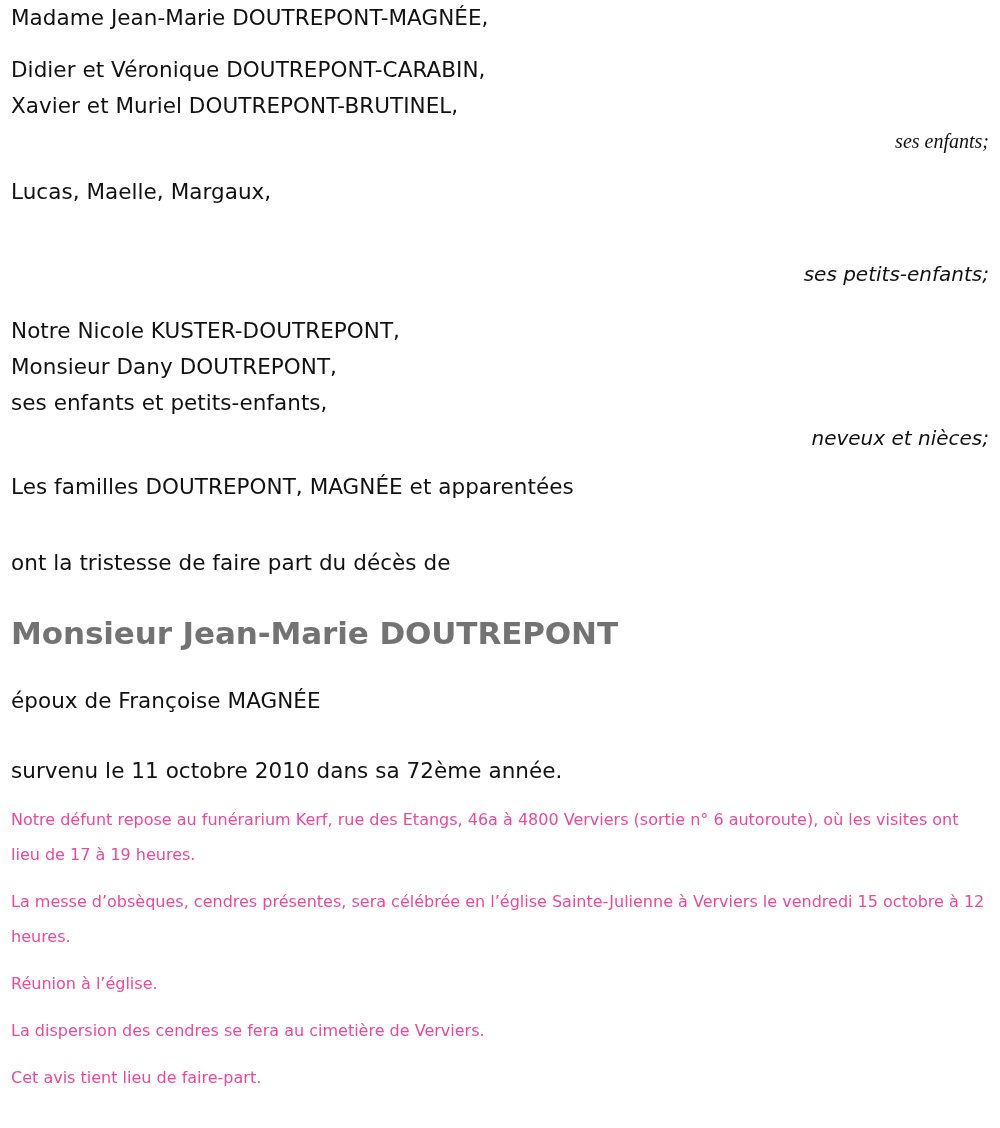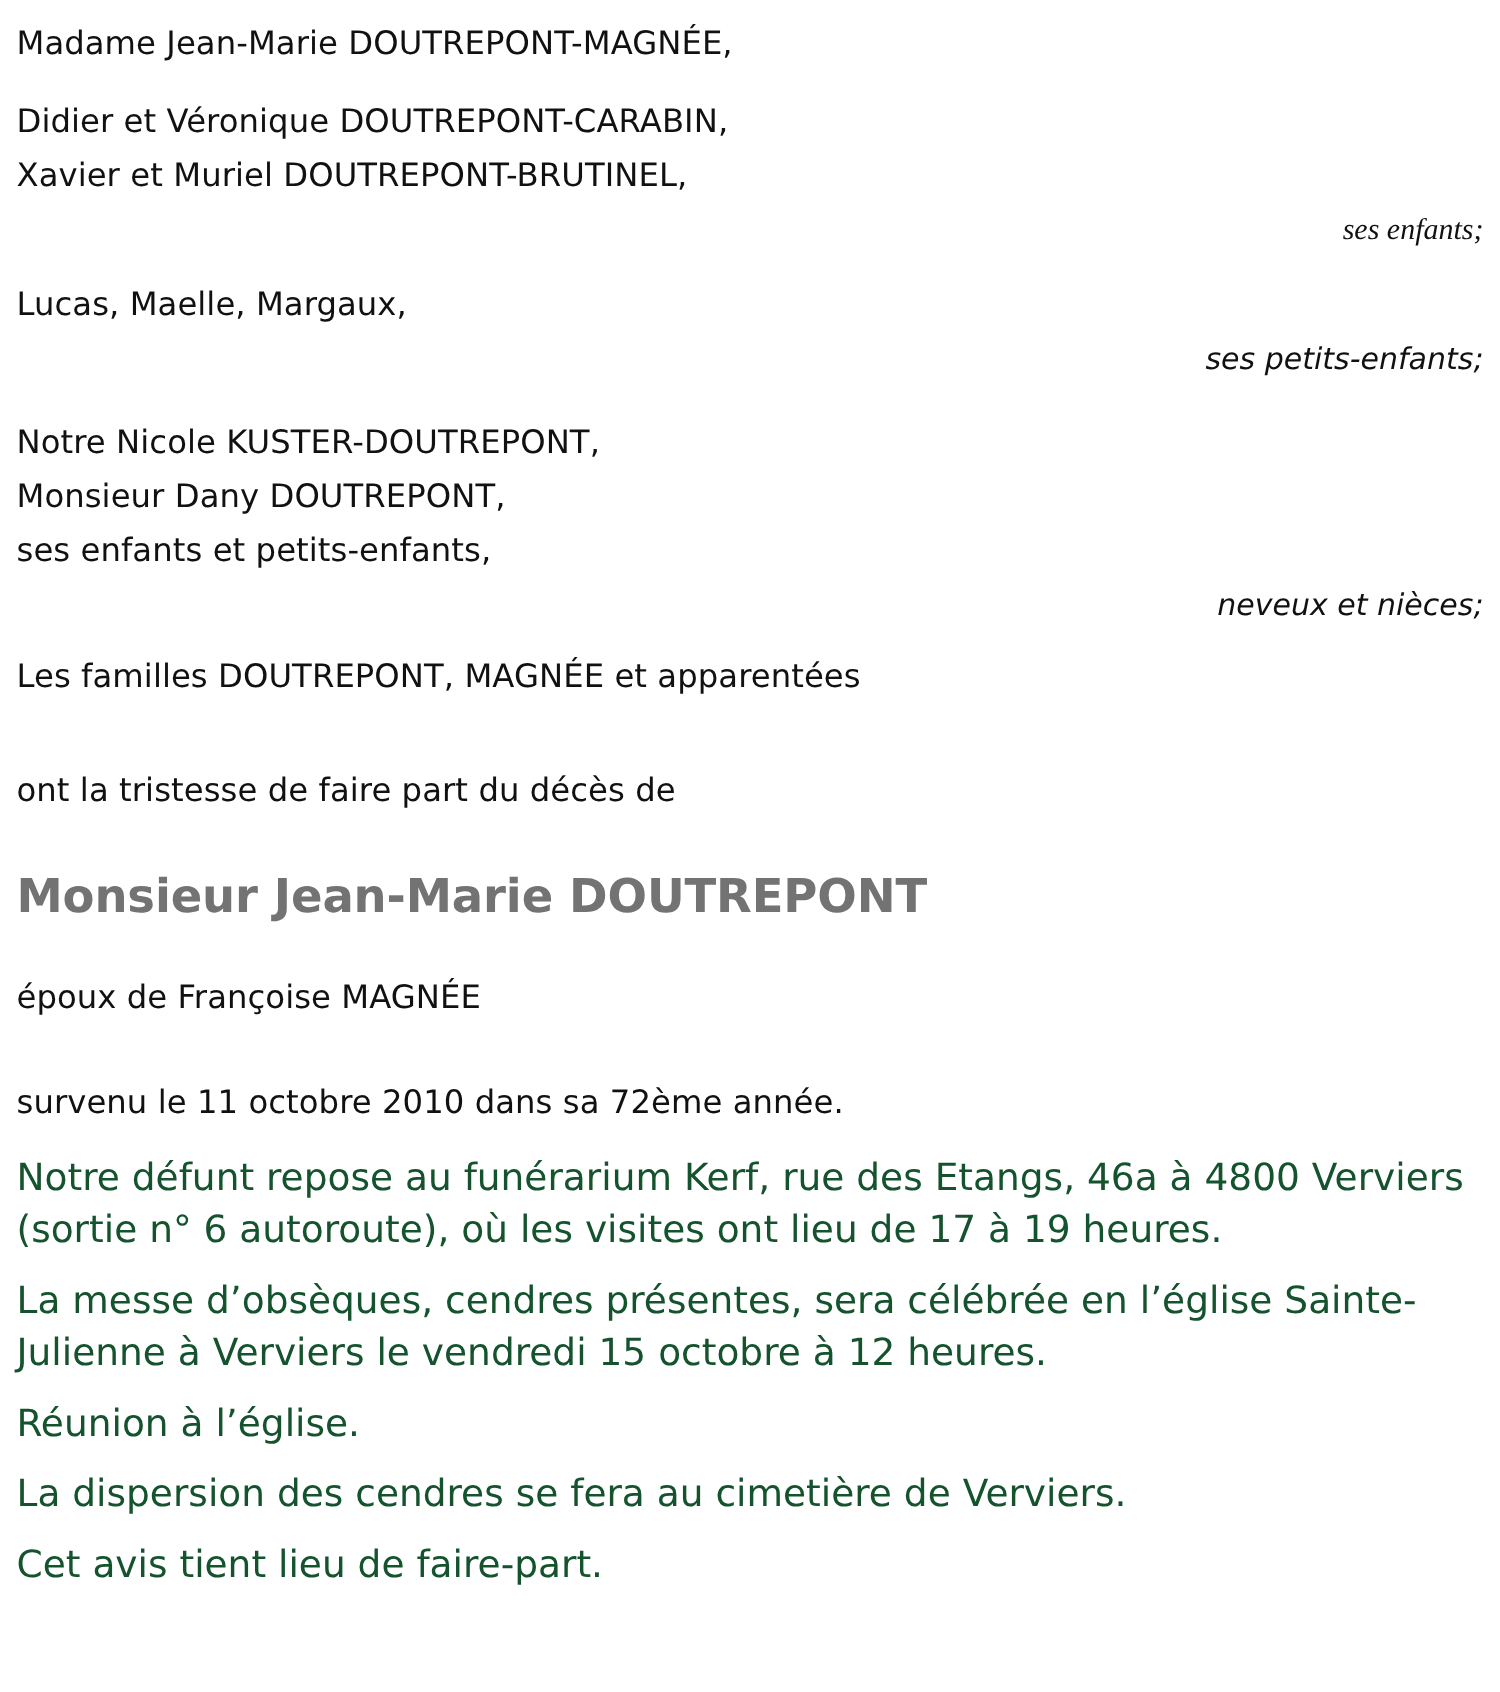--- a/index.html
+++ b/index.html
@@ -14,21 +14,21 @@
     position: relative;
     font-family: "DejaVu Sans", "Liberation Sans", sans-serif;
     color: #000000;
     overflow: hidden;
   }
   .page {
     position: relative;
     width: 1000px;
     height: 1128px;
     box-sizing: border-box;
-    padding: 12px 11px;
+    padding: 0 11px;
   }
 
   
   .row {
     position: relative;
     width: 978px;
   }
   .line {
     font-size: 21.5px;
     line-height: 36px;
@@ -57,24 +57,24 @@
   
   .deceased-name {
     font-size: 31px;
     line-height: 44px;
     font-weight: bold;
     letter-spacing: -0.1px;
     color: #737373;
   }
 
   .body-par {
-    font-size: 25px;
+    font-size: 16px;
     line-height: 35px;
     max-width: 978px;
-    color: #14532d;
+    color: #ec4899;
   }
 </style>
 </head>
 <body>
 
 <div class="page">
 
   <div class="block">
     <div class="row">
       <div class="line">Madame Jean-Marie DOUTREPONT-MAGNÉE,</div>
@@ -94,21 +94,21 @@
       <div class="role">ses enfants;</div>
     </div>
   </div>
 
   <div class="spacer-sm"></div>
 
   <div class="block">
     <div class="row">
       <div class="line">Lucas, Maelle, Margaux,</div>
     </div>
-    <div class="row" style="height:30px;">
+    <div class="row" style="height:30px;margin-top:47px;">
       <div class="role">ses petits-enfants;</div>
     </div>
   </div>
 
   <div class="spacer-md"></div>
 
   <div class="block">
     <div class="row">
       <div class="line">Notre Nicole KUSTER-DOUTREPONT,</div>
     </div>

